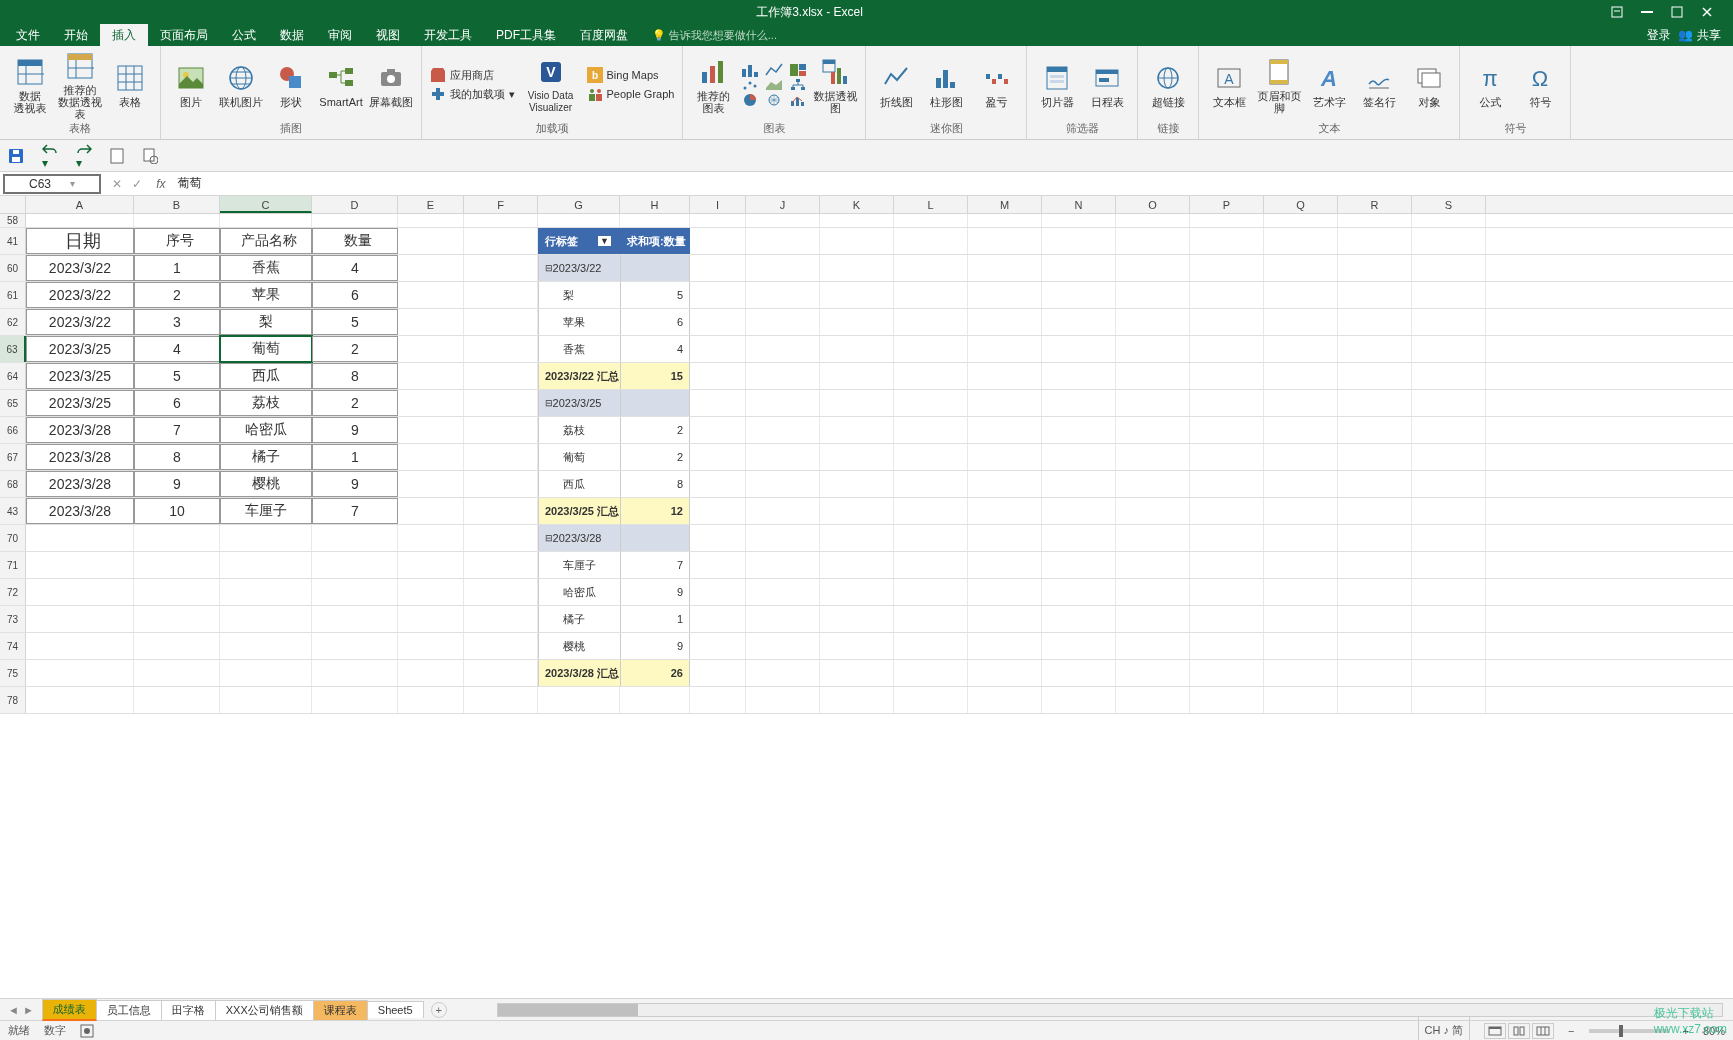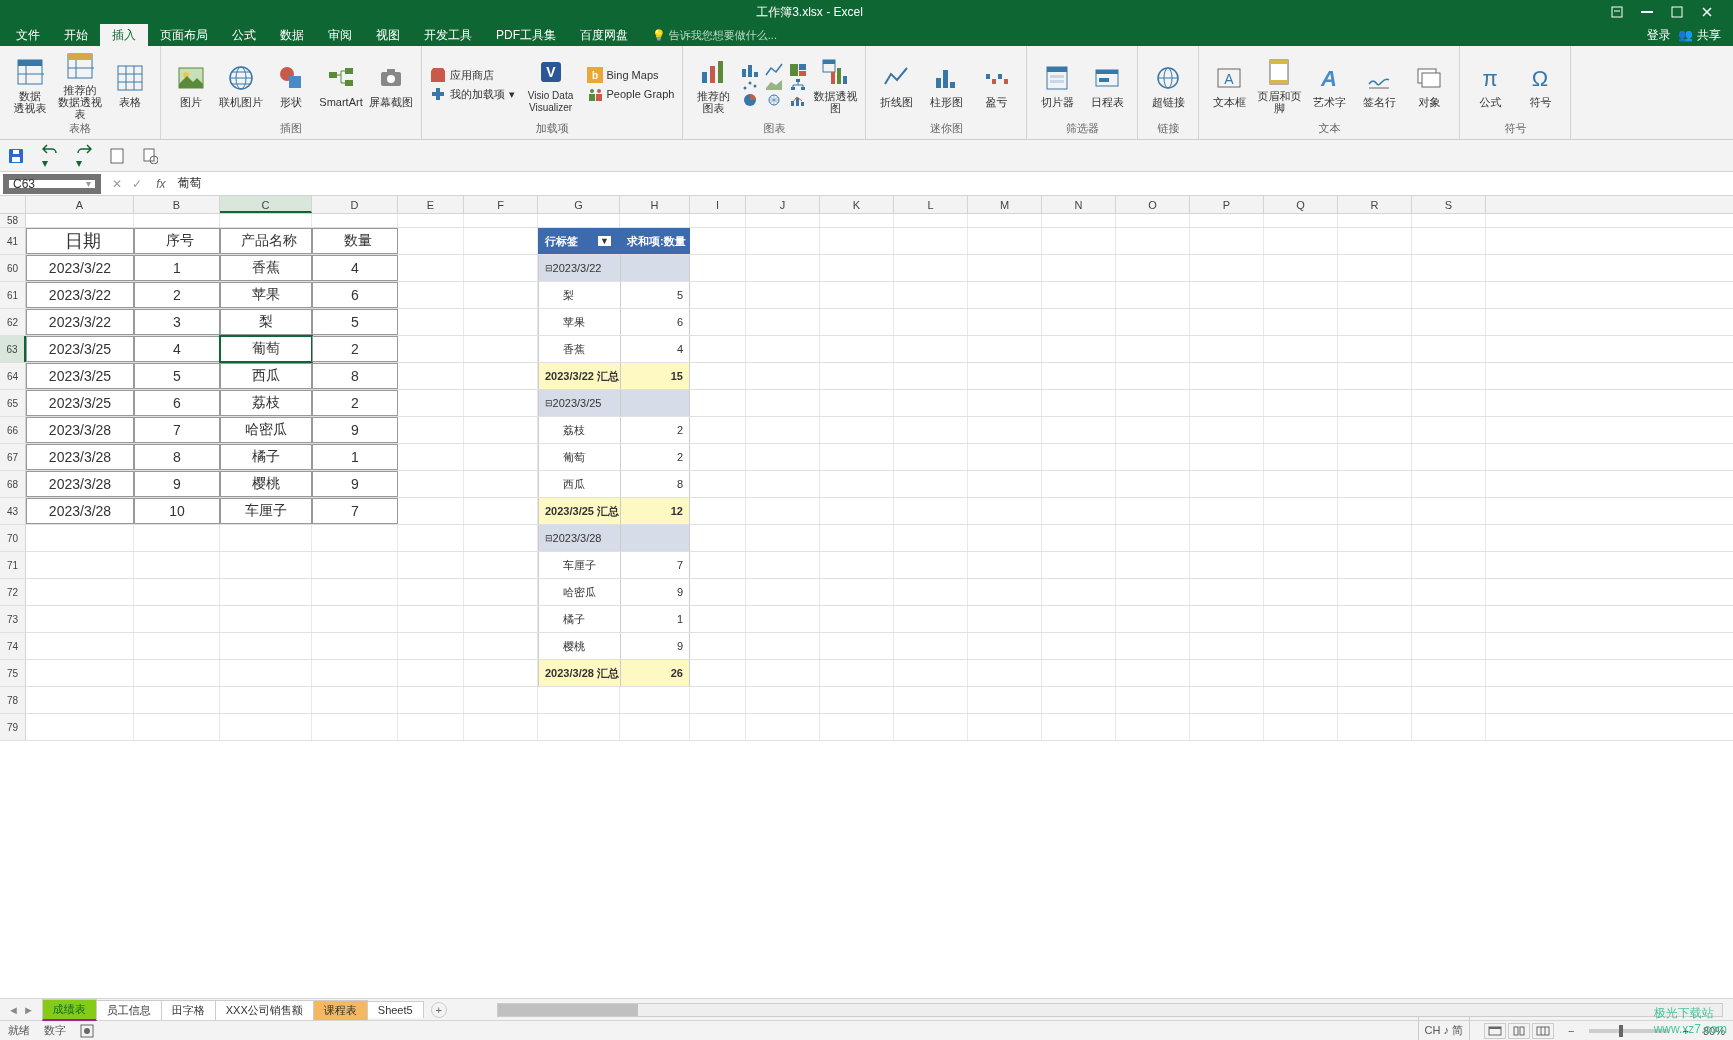--- a/index.html
+++ b/index.html
@@ -30,21 +30,21 @@
 .smallrow{display:flex;flex-direction:column;justify-content:center;gap:3px;}
 .smallbtn{display:flex;align-items:center;gap:4px;font-size:11px;}
 svg{display:block;}
 
 
 .qat{height:32px;background:#f3f3f3;border-bottom:1px solid #d4d4d4;display:flex;align-items:center;padding:0 8px;gap:18px;}
 .qat .qbtn{color:#0e6632;}
 
 
 .fbar{height:24px;background:#fff;border-bottom:1px solid #d4d4d4;display:flex;align-items:center;}
-.namebox{width:98px;height:20px;border:6px solid #737373;margin:0 3px;display:flex;align-items:center;padding:0 4px;font-size:12px;justify-content:space-between;}
+.namebox{width:98px;height:20px;border:2px solid #737373;margin:0 3px;display:flex;align-items:center;padding:0 24px;font-size:12px;justify-content:space-between;}
 .namebox::after{content:"▾";color:#999;font-size:10px;}
 .fbtns{display:flex;gap:10px;padding:0 8px;color:#999;}
 .fxlabel{font-style:italic;color:#666;padding:0 6px;}
 .fcontent{flex:1;padding:0 6px;}
 
 
 .grid-wrap{position:relative;height:calc(100vh - 24px - 22px - 94px - 32px - 24px - 22px - 20px);overflow:hidden;background:#fff;}
 .colhead{display:flex;height:18px;background:#f3f3f3;font-size:11px;border-bottom:1px solid #d4d4d4;}
 .colhead .corner{width:26px;border-right:1px solid #d4d4d4;background:#f3f3f3;}
 .colhead .ch{border-right:1px solid #d4d4d4;text-align:center;line-height:18px;color:#444;}
@@ -60,21 +60,21 @@
 .selcell{outline:2px solid #0e6632;outline-offset:-1px;}
 .hdrcell{background:#3d6aad;color:#fff;font-size:11px;font-weight:bold;}
 .ptgrouphd{background:#d6dde8;font-size:11px;}
 .ptrow{font-size:11px;}
 .pttotal{background:#fef9c3;font-weight:bold;font-size:11px;}
 
 
 .sheetbar{height:22px;background:#f3f3f3;border-top:1px solid #d4d4d4;display:flex;align-items:center;font-size:11px;}
 .sheetnav{display:flex;gap:4px;padding:0 8px;color:#888;}
 .stab{padding:2px 10px;border:1px solid #ccc;border-bottom:none;background:#fff;margin-right:-1px;}
-.stab.active{border-bottom:2px solid #a21caf;color:#0e6632;background:#84cc16;}
+.stab.active{border-bottom:2px solid #f97316;color:#0e6632;background:#eab308;}
 .stab.orange{background:#f4b860;color:#333;}
 .addsheet{margin-left:8px;color:#666;border:1px solid #ccc;border-radius:50%;width:16px;height:16px;display:flex;align-items:center;justify-content:center;}
 .hscroll{flex:1;margin:0 10px;height:14px;background:#eee;border:1px solid #ccc;position:relative;}
 .hscroll .thumb{position:absolute;left:0;width:140px;height:100%;background:#c0c0c0;}
 
 
 .statusbar{height:20px;background:#f3f3f3;border-top:1px solid #d4d4d4;display:flex;align-items:center;font-size:11px;color:#555;padding:0 8px;gap:14px;}
 .statusbar .spacer{flex:1;}
 .viewbtns{display:flex;gap:2px;}
 .viewbtn{width:22px;height:16px;border:1px solid #ccc;display:flex;align-items:center;justify-content:center;}
@@ -992,42 +992,20 @@
         <div class="cell wstd"></div>
         <div class="cell wstd"></div>
         <div class="cell wstd"></div>
         <div class="cell wstd"></div>
         <div class="cell wstd"></div>
         <div class="cell wstd"></div>
         <div class="cell wstd"></div>
         <div class="cell wstd"></div>
         <div class="cell wstd"></div>
       </div>
-      <div class="row">
-        <div class="rh">79</div>
-        <div class="cell wA"></div>
-        <div class="cell wB"></div>
-        <div class="cell wC"></div>
-        <div class="cell wD"></div>
-        <div class="cell wE"></div>
-        <div class="cell wF"></div>
-        <div class="cell wG"></div>
-        <div class="cell wH"></div>
-        <div class="cell wI"></div>
-        <div class="cell wstd"></div>
-        <div class="cell wstd"></div>
-        <div class="cell wstd"></div>
-        <div class="cell wstd"></div>
-        <div class="cell wstd"></div>
-        <div class="cell wstd"></div>
-        <div class="cell wstd"></div>
-        <div class="cell wstd"></div>
-        <div class="cell wstd"></div>
-        <div class="cell wstd"></div>
-      </div>
     </div>
 </div>
 
 <div class="sheetbar">
   <div class="sheetnav">
     <span>◄</span>
     <span>►</span>
   </div>
   <div class="stab active">成绩表</div>
   <div class="stab">员工信息</div>

